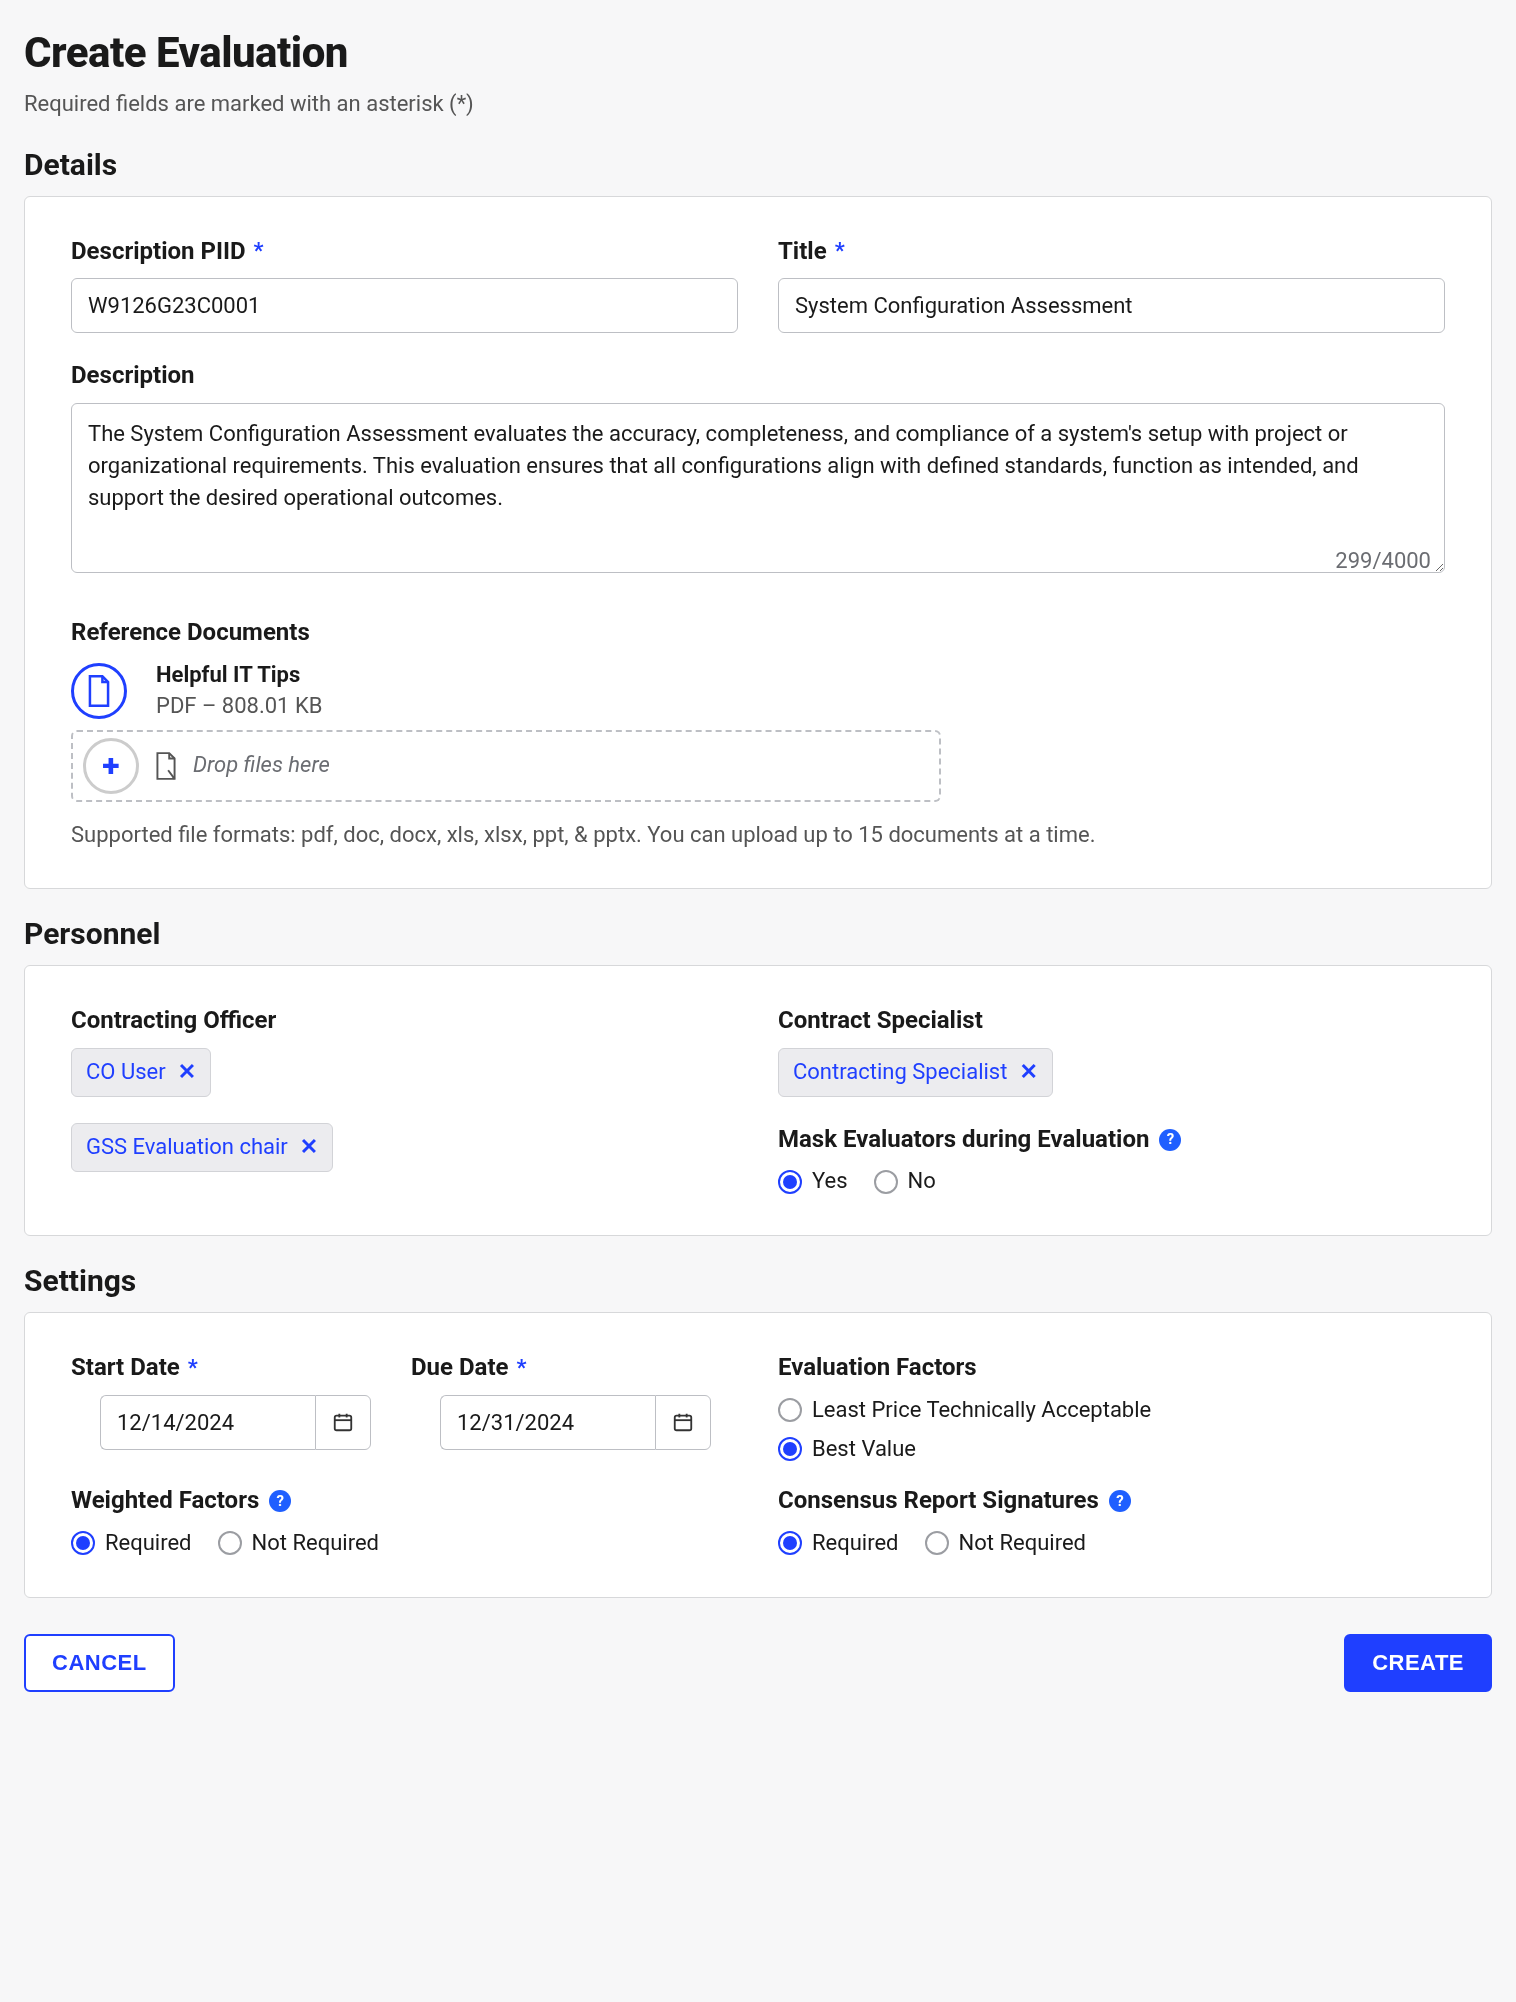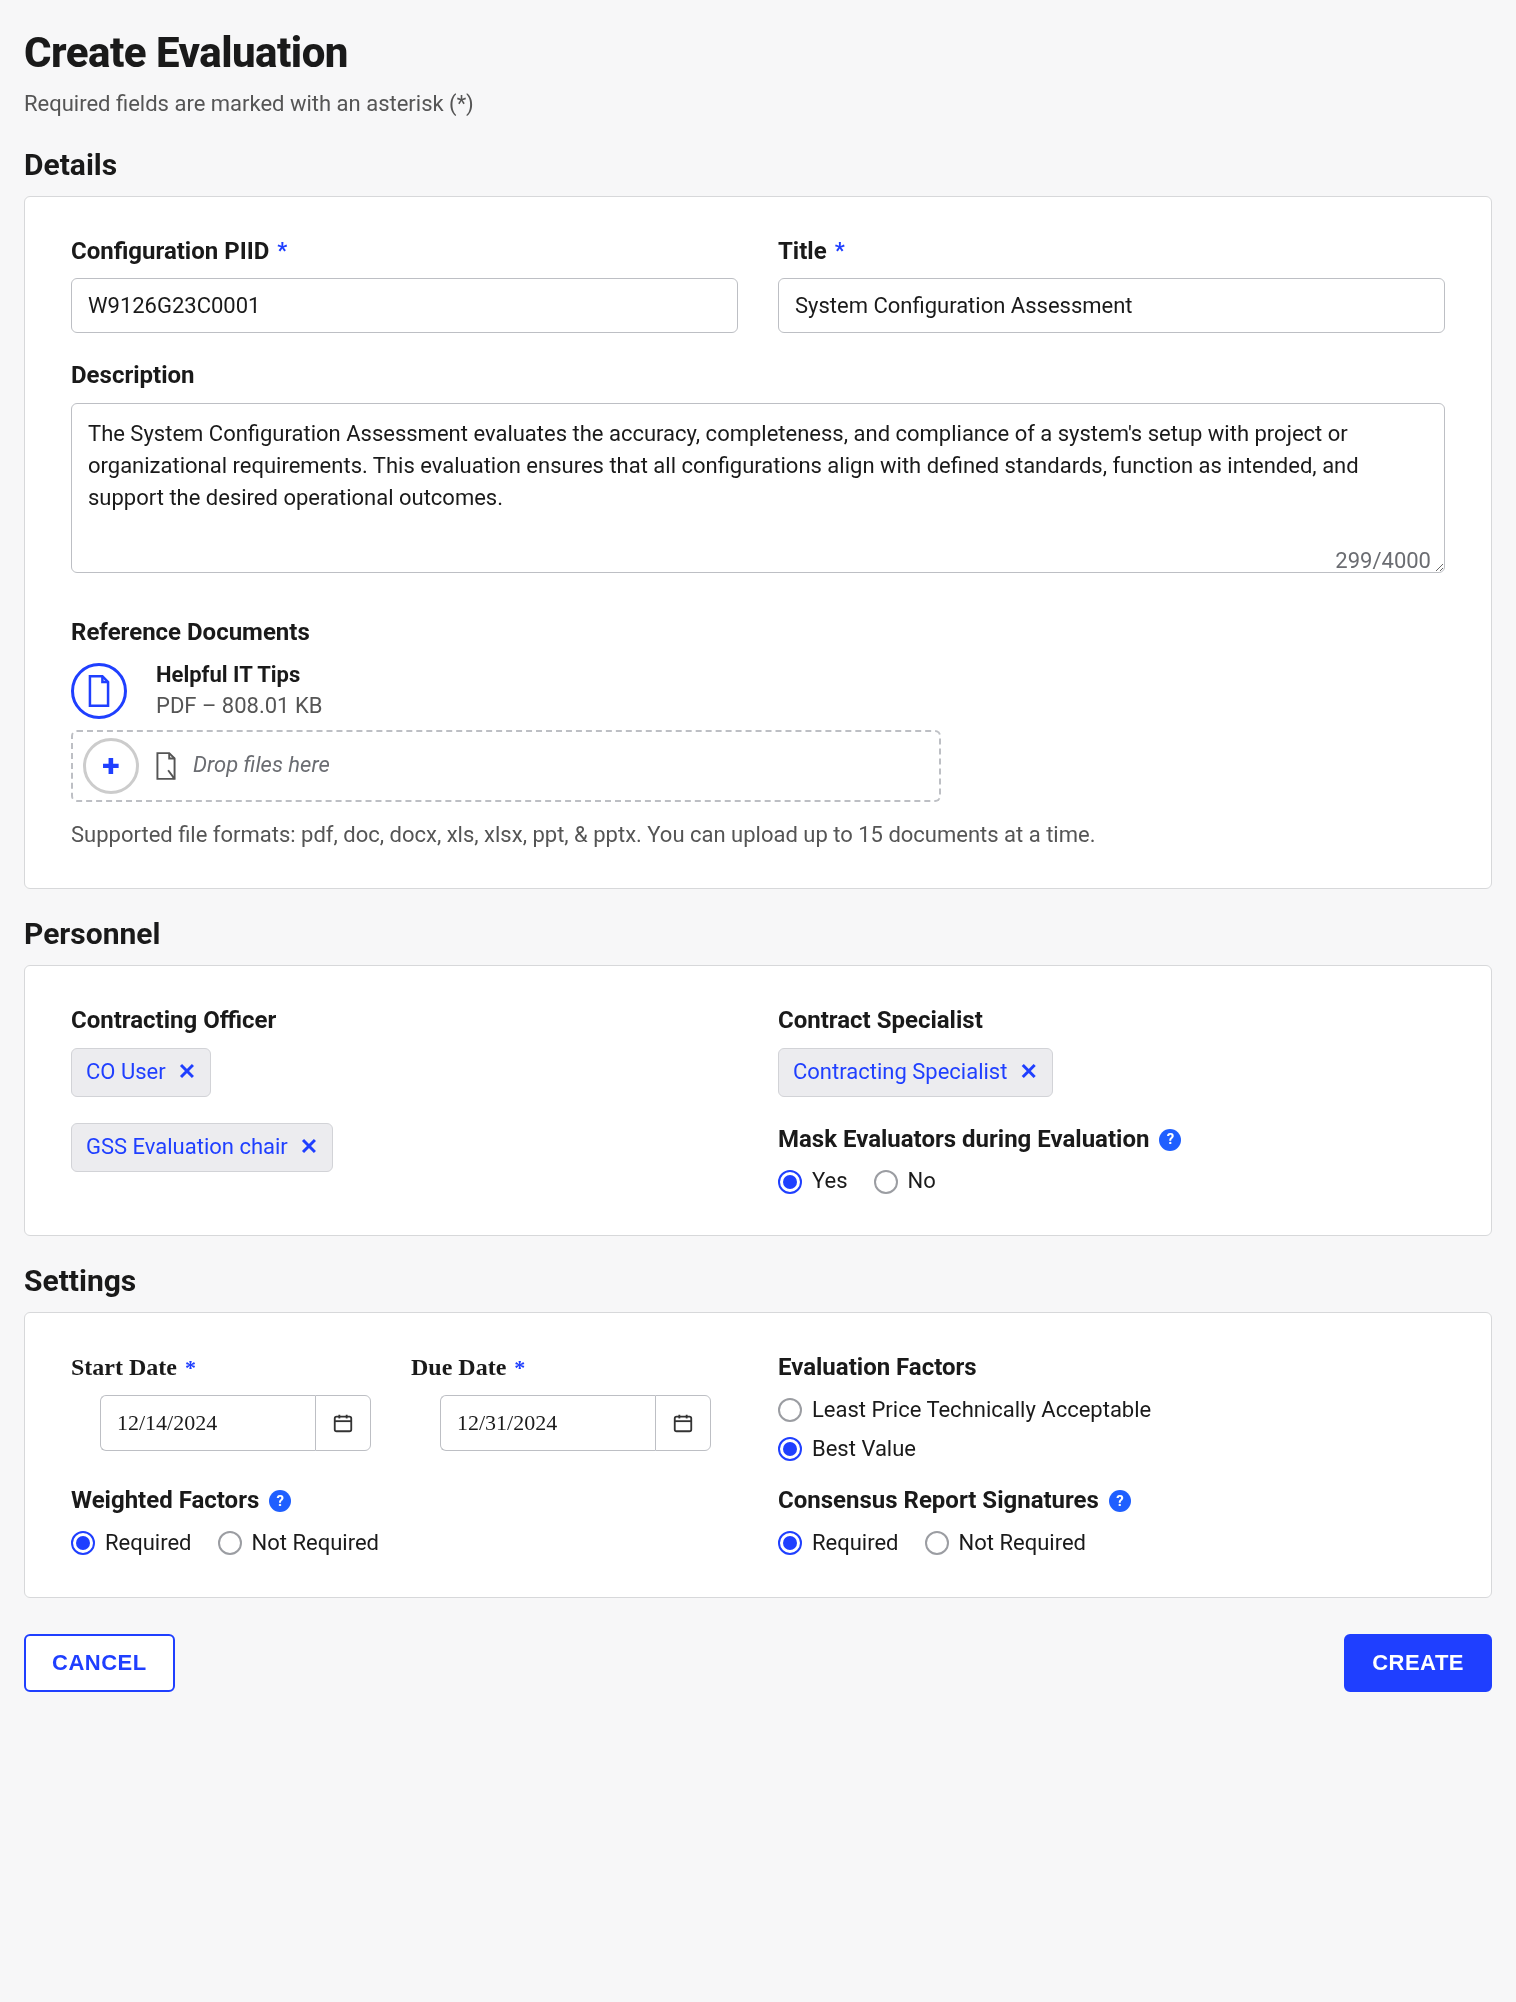--- a/index.html
+++ b/index.html
@@ -219,21 +219,21 @@
 
   <h1 class="page-title">Create Evaluation</h1>
   <div class="subtitle">Required fields are marked with an asterisk (*)</div>
 
   <h2 class="section-title">Details</h2>
   <div class="card">
 
     <div class="row">
       <div class="col field">
         <div class="field-label">
-          <span>Configuration PIID</span>
+          <span>Description PIID</span>
             <span class="req-star">*</span>
         </div>
         <input class="text-input" type="text" value="W9126G23C0001" style="">
       </div>
       <div class="col field">
         <div class="field-label">
           <span>Title</span>
             <span class="req-star">*</span>
         </div>
         <input class="text-input" type="text" value="System Configuration Assessment" style="">
@@ -320,21 +320,21 @@
           </label>
         </div>
       </div>
     </div>
   </div>
 
   <h2 class="section-title">Settings</h2>
   <div class="card">
     <div class="row">
       <div class="col">
-        <div class="row" style="font-family:Liberation Serif, serif;">
+        <div class="row" style="">
           <div class="field" style="margin-bottom:20px;">
             <div class="field-label">
               <span>Start Date</span>
                 <span class="req-star">*</span>
             </div>
             <div class="date-group">
               <input class="text-input" type="text" value="12/14/2024" style="">
               <div class="date-btn">
                 <span>
                   <svg width="22" height="22" viewBox="0 0 24 24" fill="none" stroke="#333" stroke-width="2">

